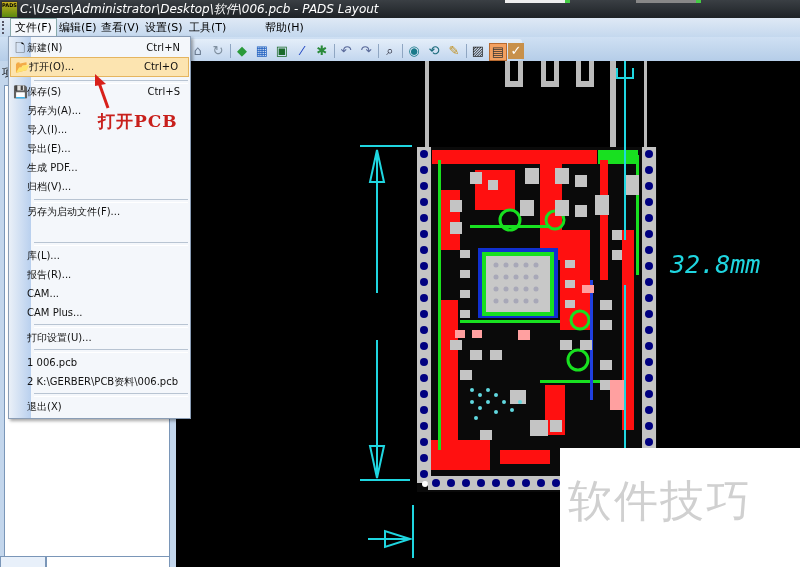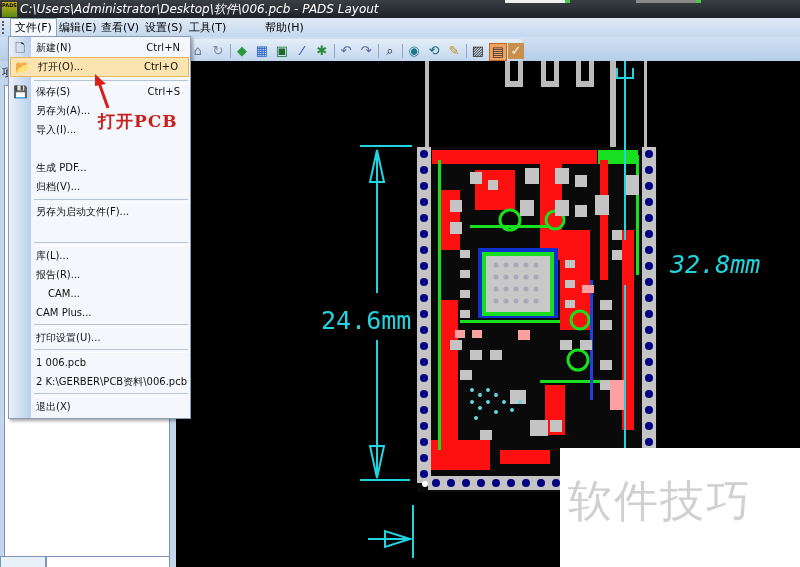--- a/index.html
+++ b/index.html
@@ -25,21 +25,21 @@
   .leftpanel .inner{position:absolute;left:4px;top:24px;width:164px;height:470px;background:#fff;border:1px solid #7a96b8;}
   .leftpanel .ltab{position:absolute;left:0;top:495px;width:44px;height:10px;background:#e8f0fa;border:1px solid #7a96b8;}
   .leftpanel .ltab2{position:absolute;left:46px;top:495px;width:122px;height:10px;background:#fff;border:1px solid #7a96b8;}
   .leftpanel .glabel{position:absolute;left:2px;top:4px;font-size:11px;color:#000;}
   
   .canvas{position:absolute;left:176px;top:61px;width:624px;height:506px;background:#000;overflow:hidden;}
   
   .dropdown{position:absolute;left:8px;top:36px;width:181px;height:381px;background:#f4f7fb;border:1px solid #8a9db5;box-shadow:2px 2px 3px rgba(0,0,0,.35);font-size:10px;}
   .dropdown .gutter{position:absolute;left:0;top:0;width:22px;height:100%;background:linear-gradient(90deg,#eaf0f8,#b9d0ee);}
   .dd-row{position:absolute;left:0;width:181px;height:18px;line-height:18px;}
-  .dd-row .lbl{position:absolute;left:27px;color:#111;white-space:nowrap;text-align:center;}
+  .dd-row .lbl{position:absolute;left:18px;color:#111;white-space:nowrap;text-align:center;}
   .dd-row .sc{position:absolute;right:10px;color:#111;}
   .dd-row .ic{position:absolute;left:4px;top:2px;width:14px;height:14px;font-size:12px;line-height:14px;text-align:center;}
   .dd-row.hl{background:#fce4b0;border:1px solid #e5b55f;width:177px;left:1px;}
   .dd-sep{position:absolute;left:25px;width:154px;height:2px;border-top:1px solid #b8c4d2;border-bottom:1px solid #fff;}
   
   .anno{position:absolute;left:98px;top:110px;color:#c8201c;font-family:"DejaVu Serif","Liberation Serif",serif;font-size:17px;font-weight:bold;letter-spacing:1px;}
   .arrow{position:absolute;left:92px;top:72px;}
   
   .dimtext{position:absolute;color:#1fd6e0;font-family:"DejaVu Sans Mono","Liberation Mono",monospace;font-size:25px;font-weight:normal;}
   
@@ -301,21 +301,20 @@
       <polygon points="377,478 370,446 384,446"></polygon>
       <line x1="625" y1="61" x2="625" y2="240"></line>
       <line x1="625" y1="285" x2="625" y2="448"></line>
       <path d="M617,68 L617,78 L633,78 L633,68 M625,61 L625,78"></path>
       <line x1="413" y1="505" x2="413" y2="558"></line>
       <line x1="368" y1="539" x2="410" y2="539"></line>
       <polygon points="410,539 385,531 385,547"></polygon>
     </g>
     <line x1="226" y1="551" x2="247" y2="551" stroke="#1fd6e0" stroke-width="0"></line>
   </svg>
-  <div class="dimtext" style="left:145px;top:245px;">24.6mm</div>
   <div class="dimtext" style="left:494px;top:189px;font-style:italic;">32.8mm</div>
 </div>
 
 <div class="dropdown">
   <div class="gutter"></div>
 
   <div class="dd-row" style="top:2px;">
     <span class="ic">🗋</span>
     <span class="lbl">新建(N)</span>
     <span class="sc">Ctrl+N</span>
@@ -330,38 +329,41 @@
     <span class="ic" style="color:#223;">💾</span>
     <span class="lbl">保存(S)</span>
     <span class="sc">Ctrl+S</span>
   </div>
   <div class="dd-row" style="top:65px;">
     <span class="lbl">另存为(A)...</span>
   </div>
   <div class="dd-row" style="top:84px;">
     <span class="lbl">导入(I)...</span>
   </div>
+  <div class="dd-row" style="top:103px;">
+    <span class="lbl">导出(E)...</span>
+  </div>
   <div class="dd-row" style="top:122px;">
     <span class="lbl">生成 PDF...</span>
   </div>
   <div class="dd-row" style="top:141px;">
     <span class="lbl">归档(V)...</span>
   </div>
   <div class="dd-sep" style="top:162px;"></div>
   <div class="dd-row" style="top:166px;">
     <span class="lbl">另存为启动文件(F)...</span>
   </div>
   <div class="dd-sep" style="top:205px;"></div>
   <div class="dd-row" style="top:229px;">
     <span class="lbl">报告(R)...</span>
   </div>
   <div class="dd-row" style="top:210px;">
     <span class="lbl">库(L)...</span>
   </div>
-  <div class="dd-row" style="top:248px;margin-left:12px;">
+  <div class="dd-row" style="top:248px;">
     <span class="lbl">CAM...</span>
   </div>
   <div class="dd-row" style="top:267px;">
     <span class="lbl">CAM Plus...</span>
   </div>
   <div class="dd-sep" style="top:287px;"></div>
   <div class="dd-row" style="top:292px;">
     <span class="lbl">打印设置(U)...</span>
   </div>
   <div class="dd-sep" style="top:312px;"></div>

